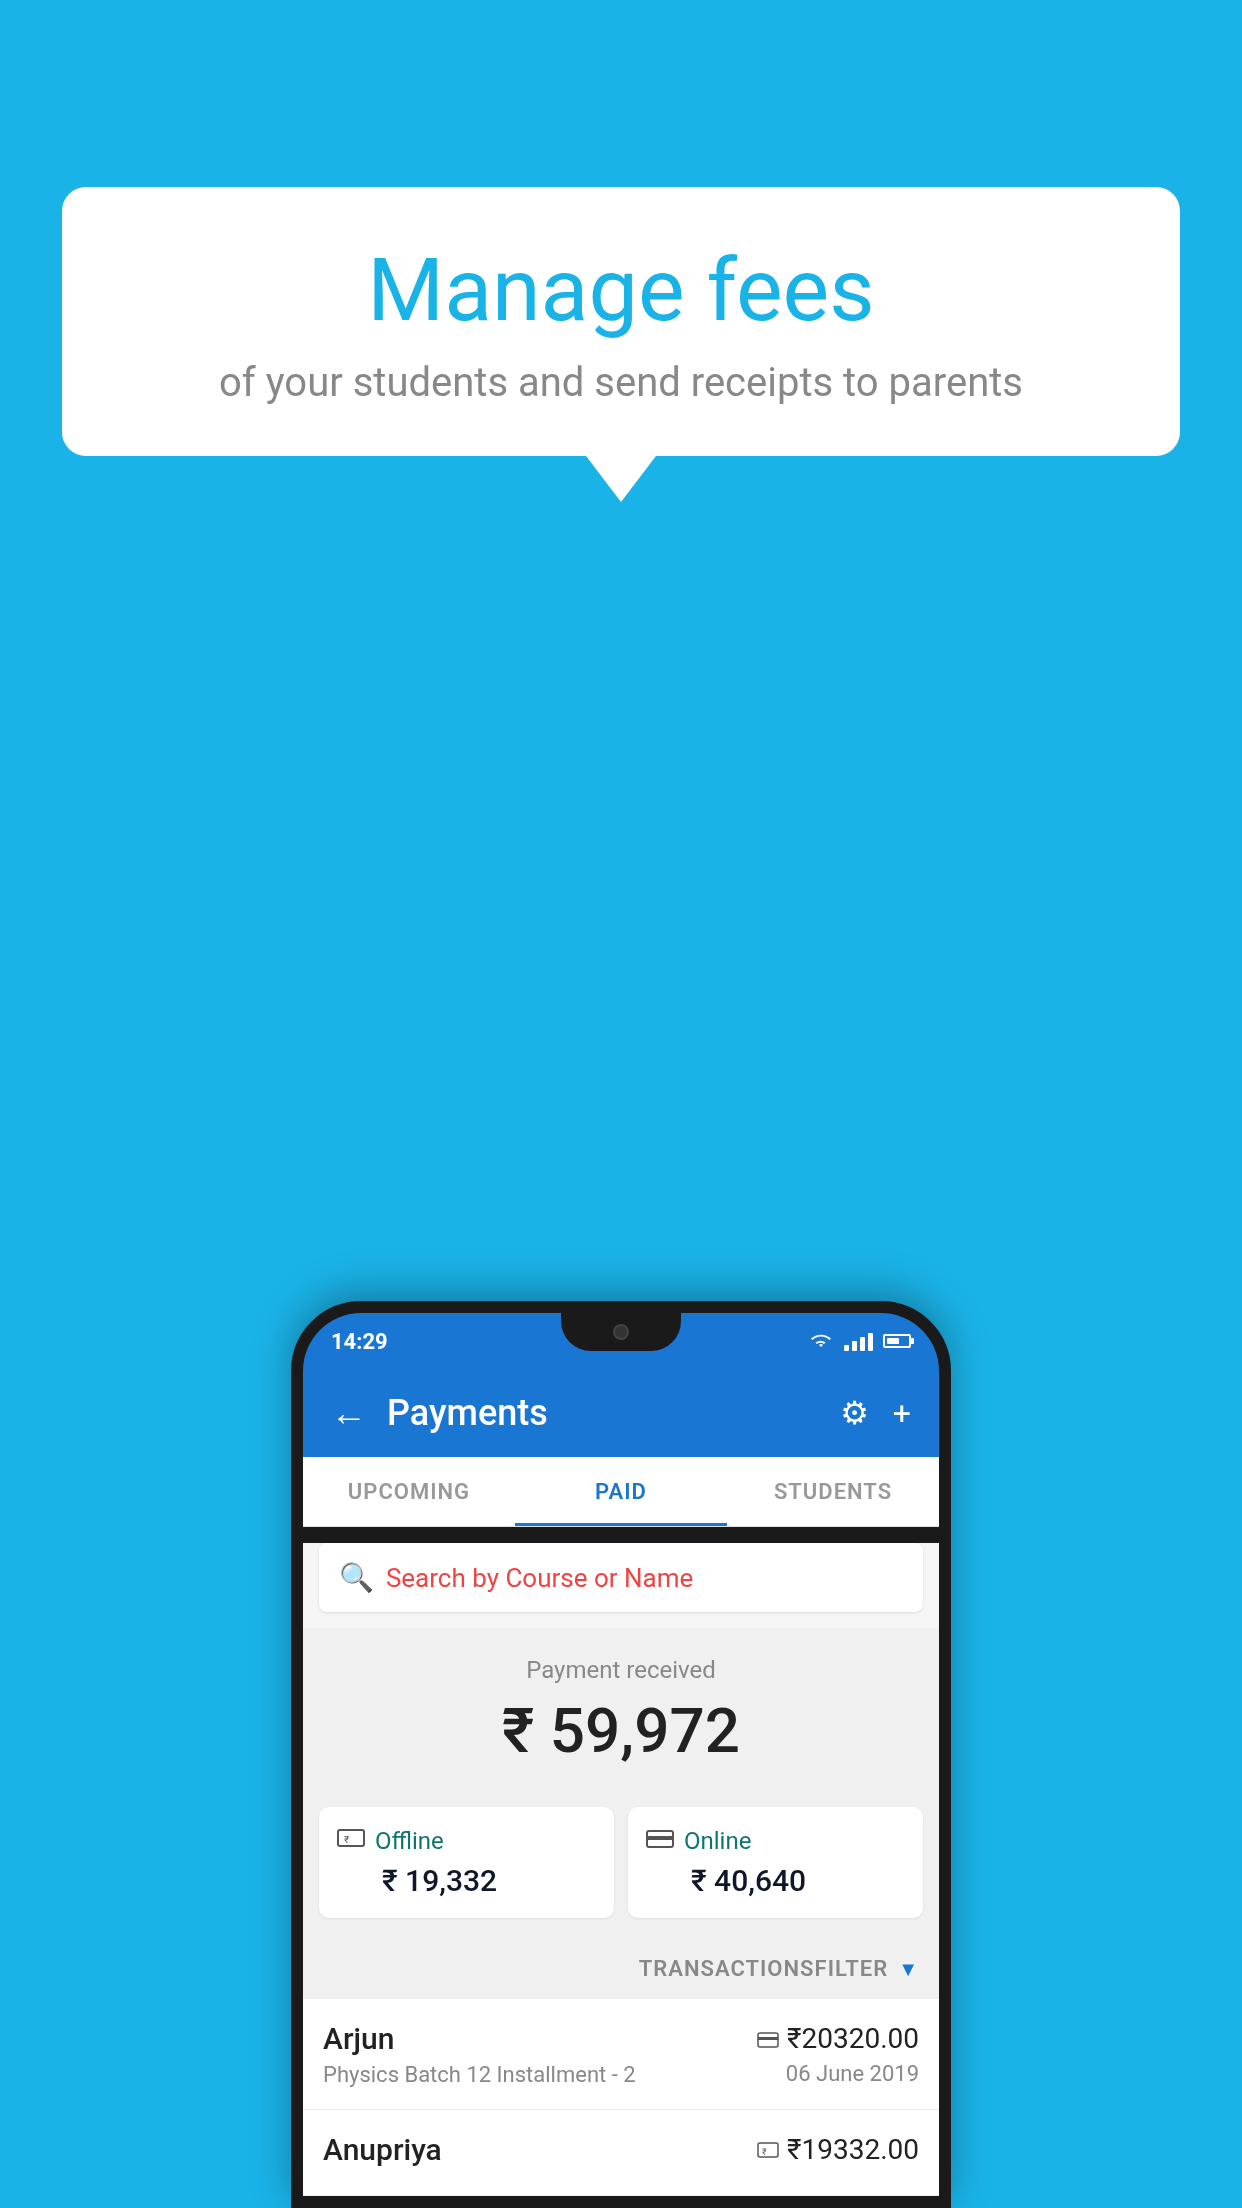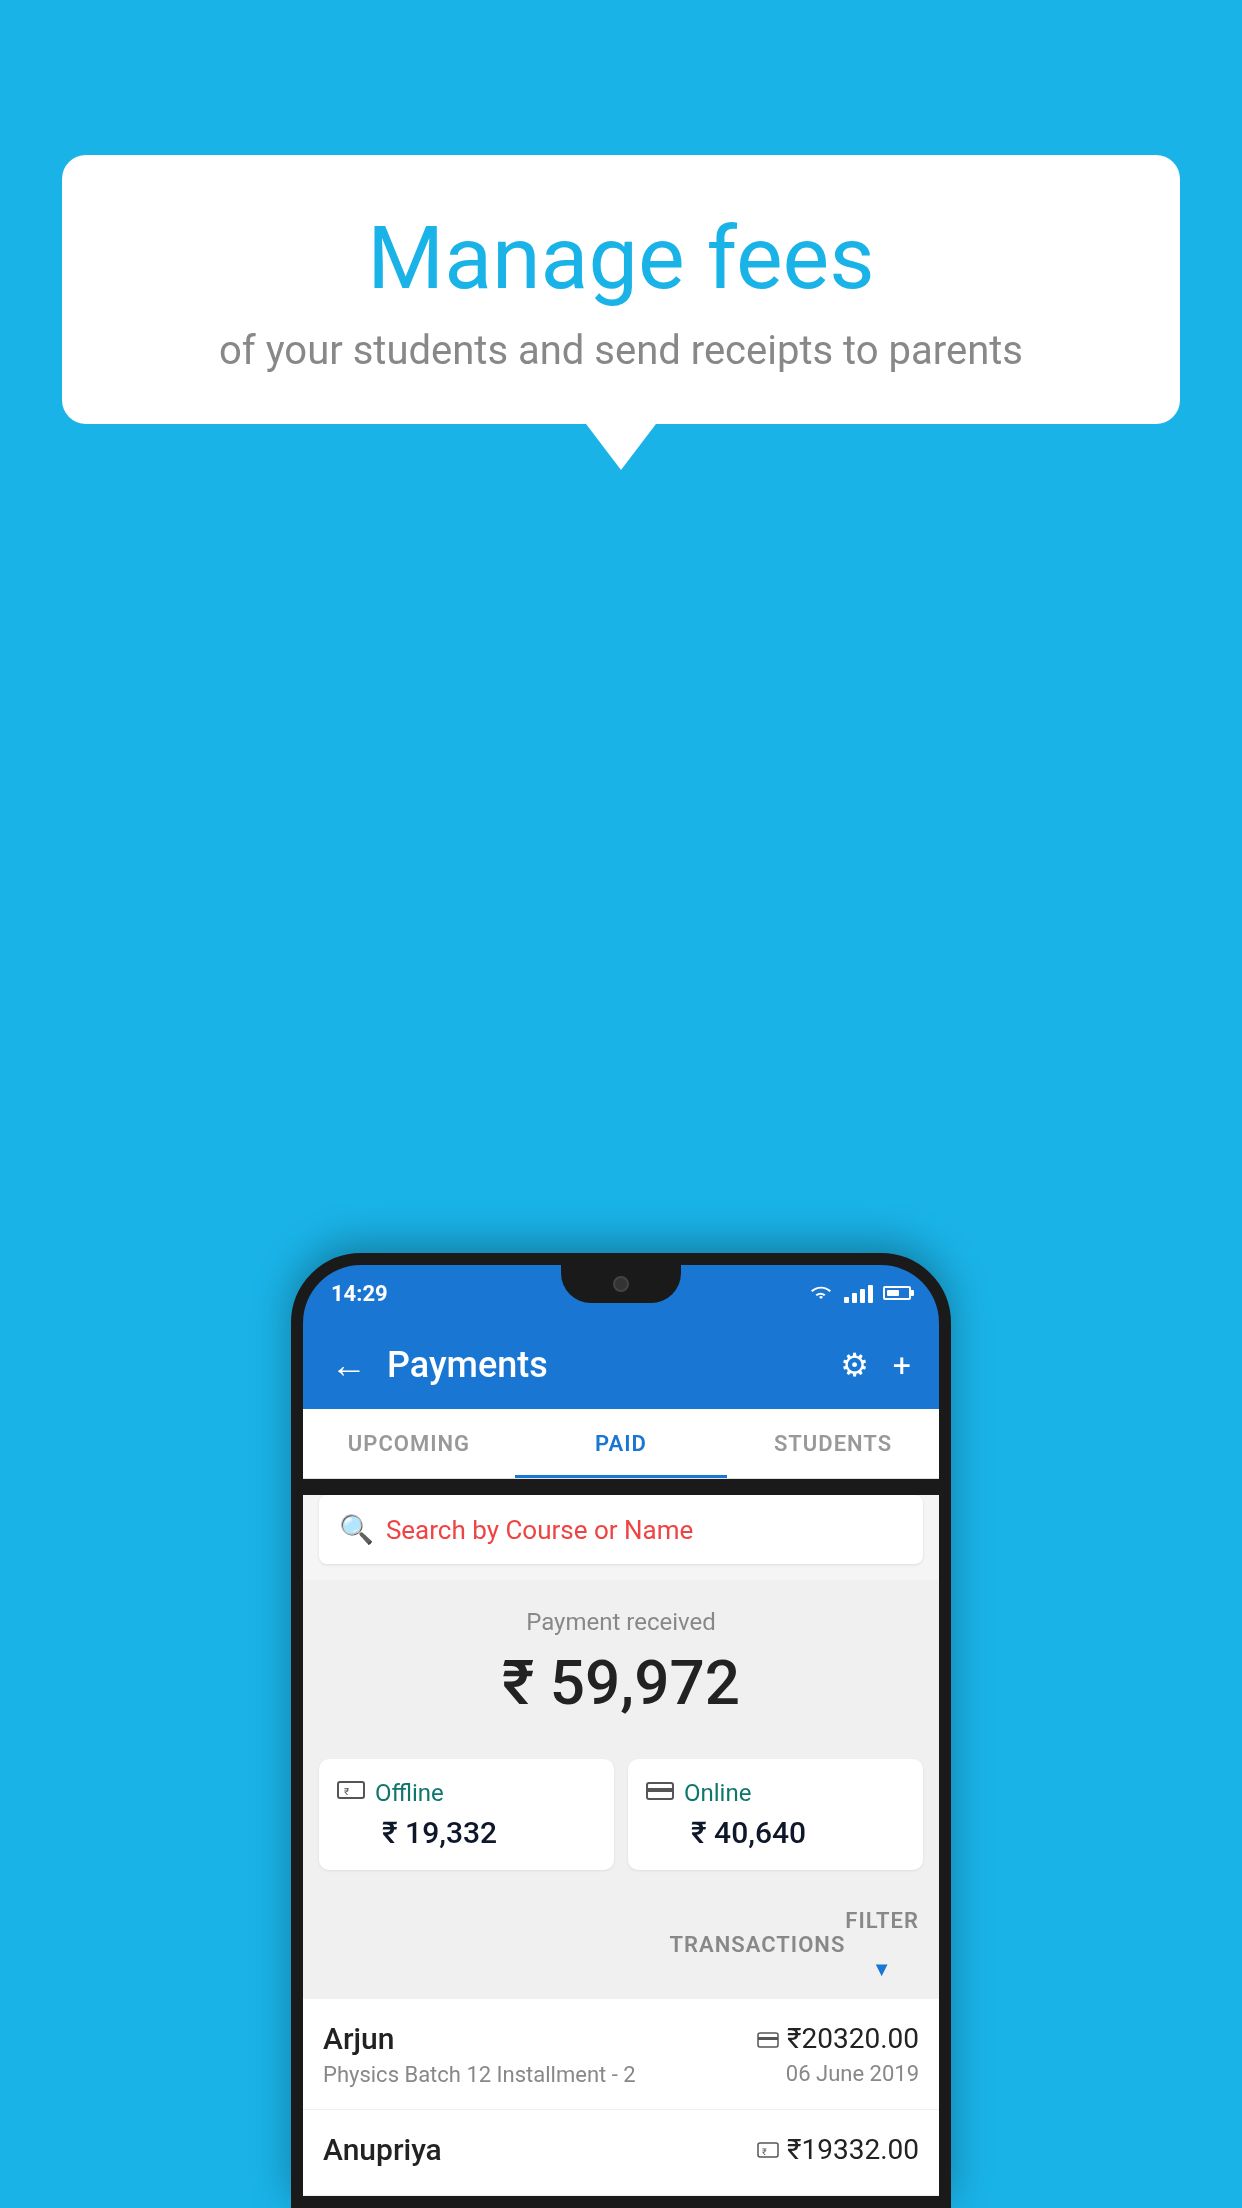--- a/index.html
+++ b/index.html
@@ -18,20 +18,21 @@
       top: 155px;
       left: 62px;
       right: 62px;
     }
     .speech-bubble {
       background: white;
       border-radius: 24px;
       padding: 55px 60px 50px;
       text-align: center;
       position: relative;
+      margin-top: 32px;
     }
     .speech-bubble::after {
       content: '';
       position: absolute;
       bottom: -46px;
       left: 50%;
       transform: translateX(-50%);
       width: 0;
       height: 0;
       border-left: 38px solid transparent;
@@ -260,23 +261,22 @@
       color: #888;
       letter-spacing: 1px;
     }
     .filter-label {
       font-size: 22px;
       font-weight: 600;
       color: #888;
       letter-spacing: 1px;
       display: flex;
       align-items: center;
-      gap: 24px;
+      gap: 10px;
       cursor: pointer;
-      flex-direction: column;
     }
     .filter-icon {
       color: #1976d2;
       font-size: 20px;
     }
 
     
     .transaction-row {
       background: white;
       padding: 22px 20px;

